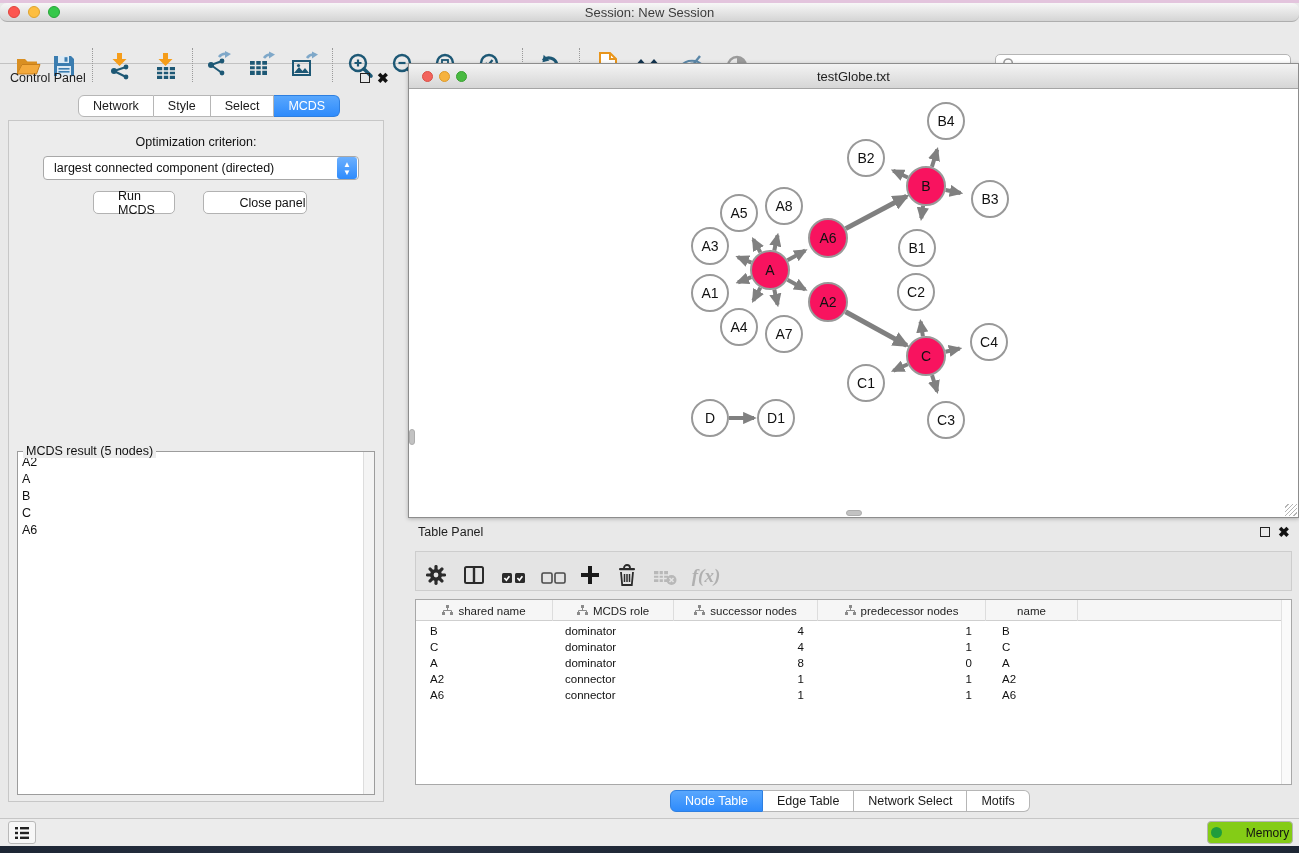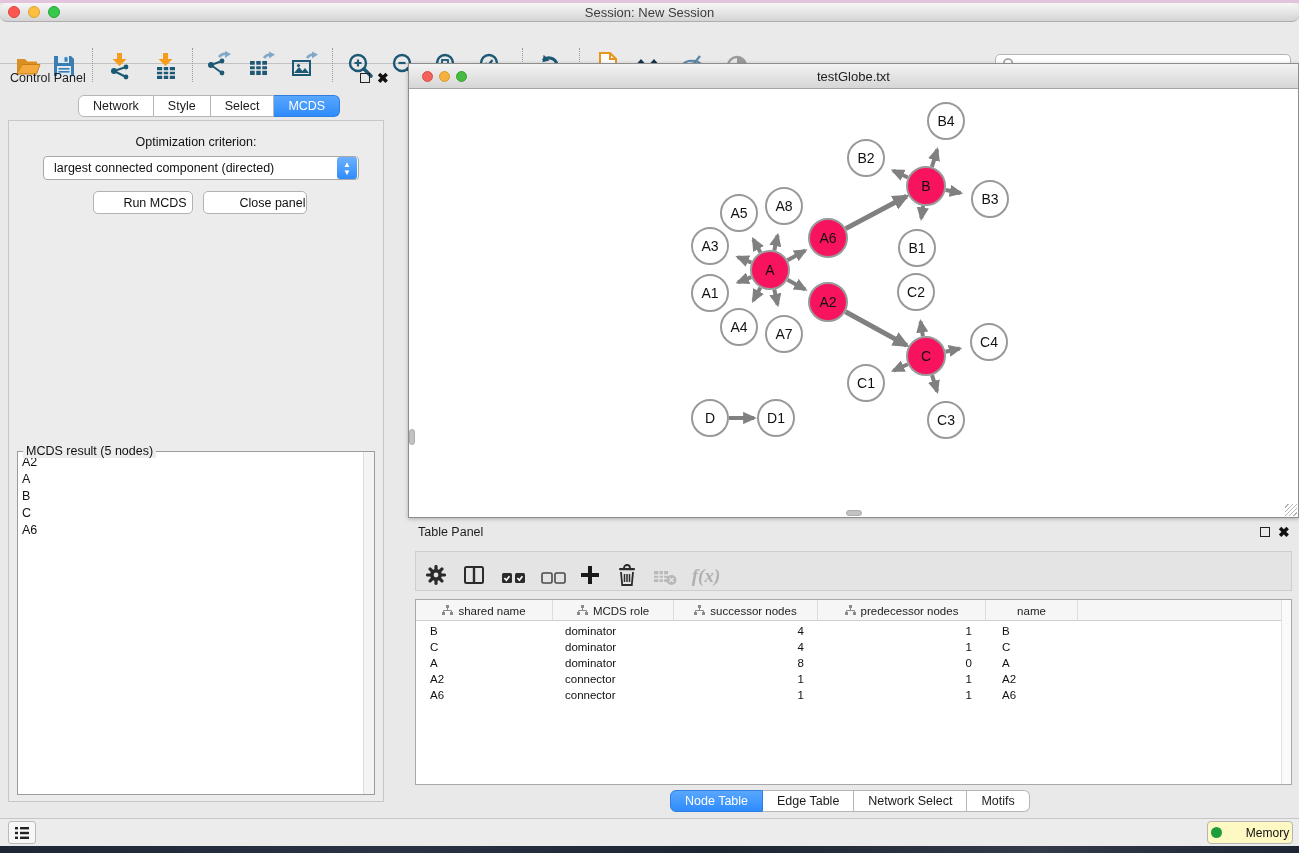--- a/index.html
+++ b/index.html
@@ -44,21 +44,21 @@
   #opt-label { width:100%; text-align:center; top:14px; left:0; font-size:12.5px; color:#111; }
   #criterion { left:34px; top:35px; width:316px; height:24px; background:#fff; border:1px solid #a8a8a8;
     border-radius:4px; display:flex; align-items:center; }
   #criterion .val { flex:1; font-size:12.5px; padding-left:10px; color:#111; white-space:nowrap; }
   #criterion .stepper { width:20px; height:22px; border-radius:3px; margin-right:1px;
     background:linear-gradient(#6cb0fe,#2e8bfc); display:flex; flex-direction:column;
     align-items:center; justify-content:center; gap:1px; }
   #criterion .stepper span { color:#fff; font-size:8px; line-height:7px; }
   .push-btn { position:absolute; height:23px; background:#fff; border:1px solid #b2b2b2; border-radius:5px;
     font-size:12.5px; color:#111; display:flex; align-items:center; justify-content:center; }
-  #run-btn { left:84px; top:70px; width:100px;padding-left:24px; }
+  #run-btn { left:84px; top:70px; width:82px;padding-left:24px; }
   #closepanel-btn { left:194px; top:70px; width:104px;padding-left:35px; }
   #mcds-fieldset { left:8px; top:330px; width:358px; height:344px; }
   #mcds-fieldset .legend { position:absolute; left:6px; top:-7px; background:#ececec; padding:0 3px;
     font-size:12.5px; color:#111; z-index:2; }
   #mcds-box { position:absolute; inset:0; border:1px solid #9c9c9c; background:#fff; }
   #mcds-list { position:absolute; left:0; top:2px; right:11px; bottom:0; font-size:12.5px; color:#111; }
   #mcds-list div { padding:1px 0 1px 4px; line-height:15px; }
   #mcds-scroll { position:absolute; right:0; top:0; bottom:0; width:11px; background:#f4f4f4; border-left:1px solid #ddd; }
 
   
@@ -94,21 +94,21 @@
   .c2 { width:144px; text-align:right; padding-right:14px; }
   .c3 { width:168px; text-align:right; padding-right:14px; }
   .c4 { width:92px; padding-left:16px; }
   #tbl-scroll { position:absolute; right:0; top:0; bottom:0; width:10px; background:#fafafa; border-left:1px solid #e2e2e2; }
   #tp-tabs { left:670px; top:790px; height:22px; display:flex; }
 
   
   #status-bar { left:0; top:818px; width:1299px; height:28px; background:#ececec; border-top:1px solid #c6c6c6; }
   #list-btn { left:8px; top:821px; width:28px; height:23px; background:#f7f7f7; border:1px solid #b9b9b9;
     border-radius:3px; display:flex; align-items:center; justify-content:center; }
-  #memory-btn { left:1207px; top:821px; width:86px; height:23px; background:#fef9c3; border:1px solid #b5b5b5;
+  #memory-btn { left:1207px; top:821px; width:86px; height:23px; background:#84cc16; border:1px solid #b5b5b5;
     border-radius:4px; display:flex; align-items:center; justify-content:center; gap:24px; font-size:12px; color:#111; }
   #memory-dot { width:11px; height:11px; border-radius:50%; background:#1f9d3c; }
 </style>
 </head>
 <body>
 
 <div class="abs" id="desktop-top"></div>
 <div class="abs" id="desktop-bottom"></div>
 
 <div class="abs" id="titlebar">

